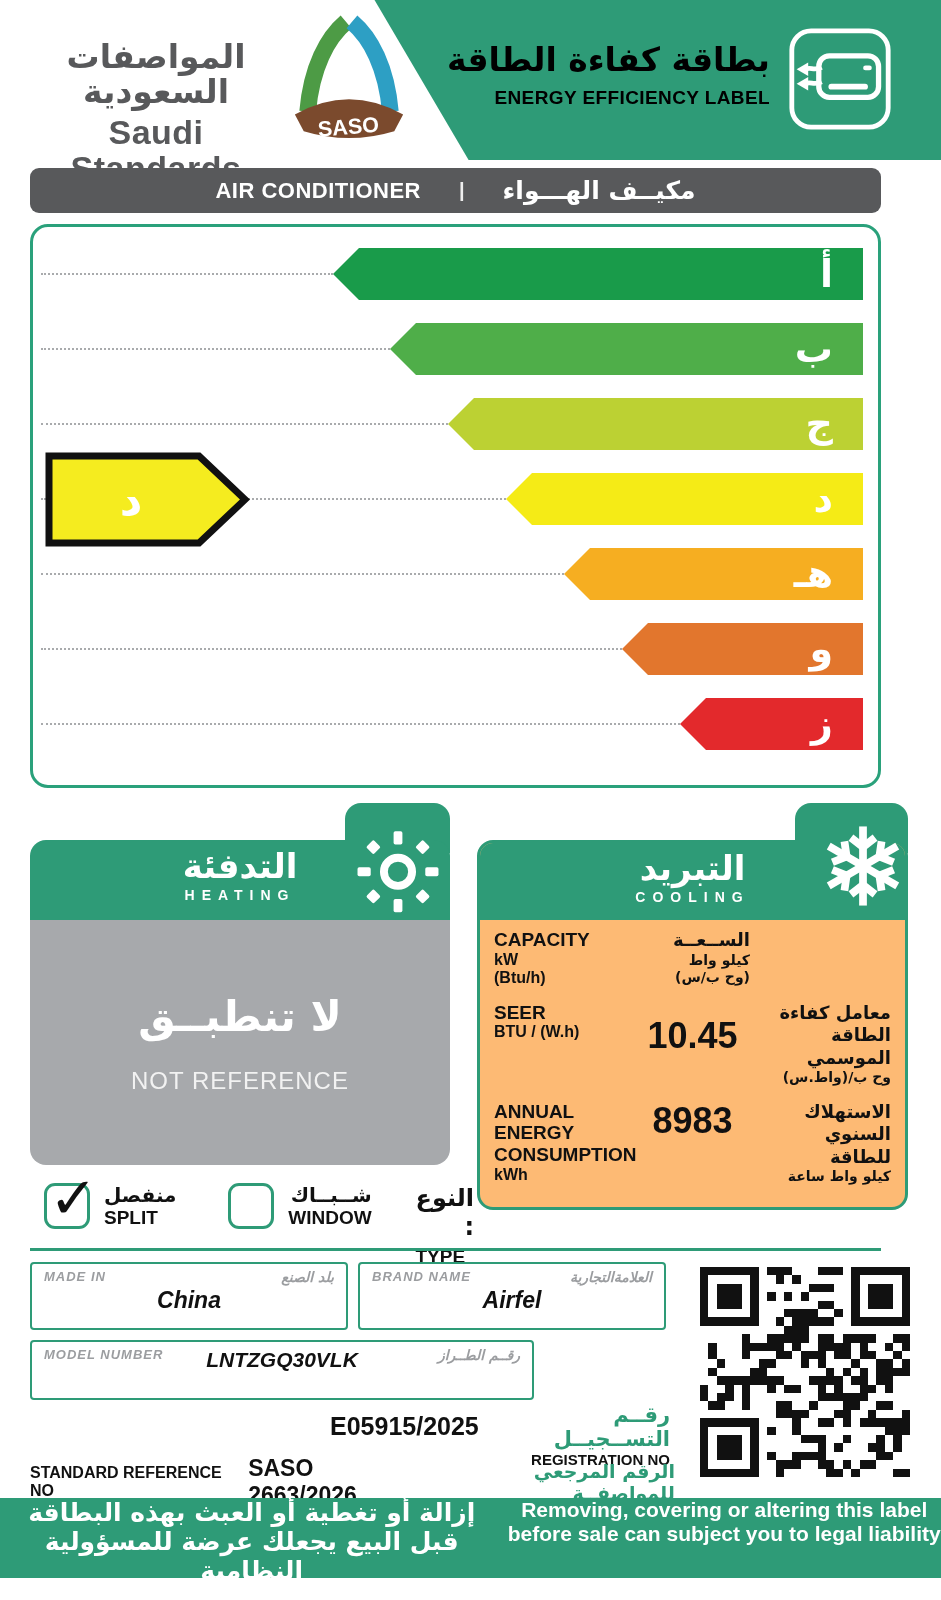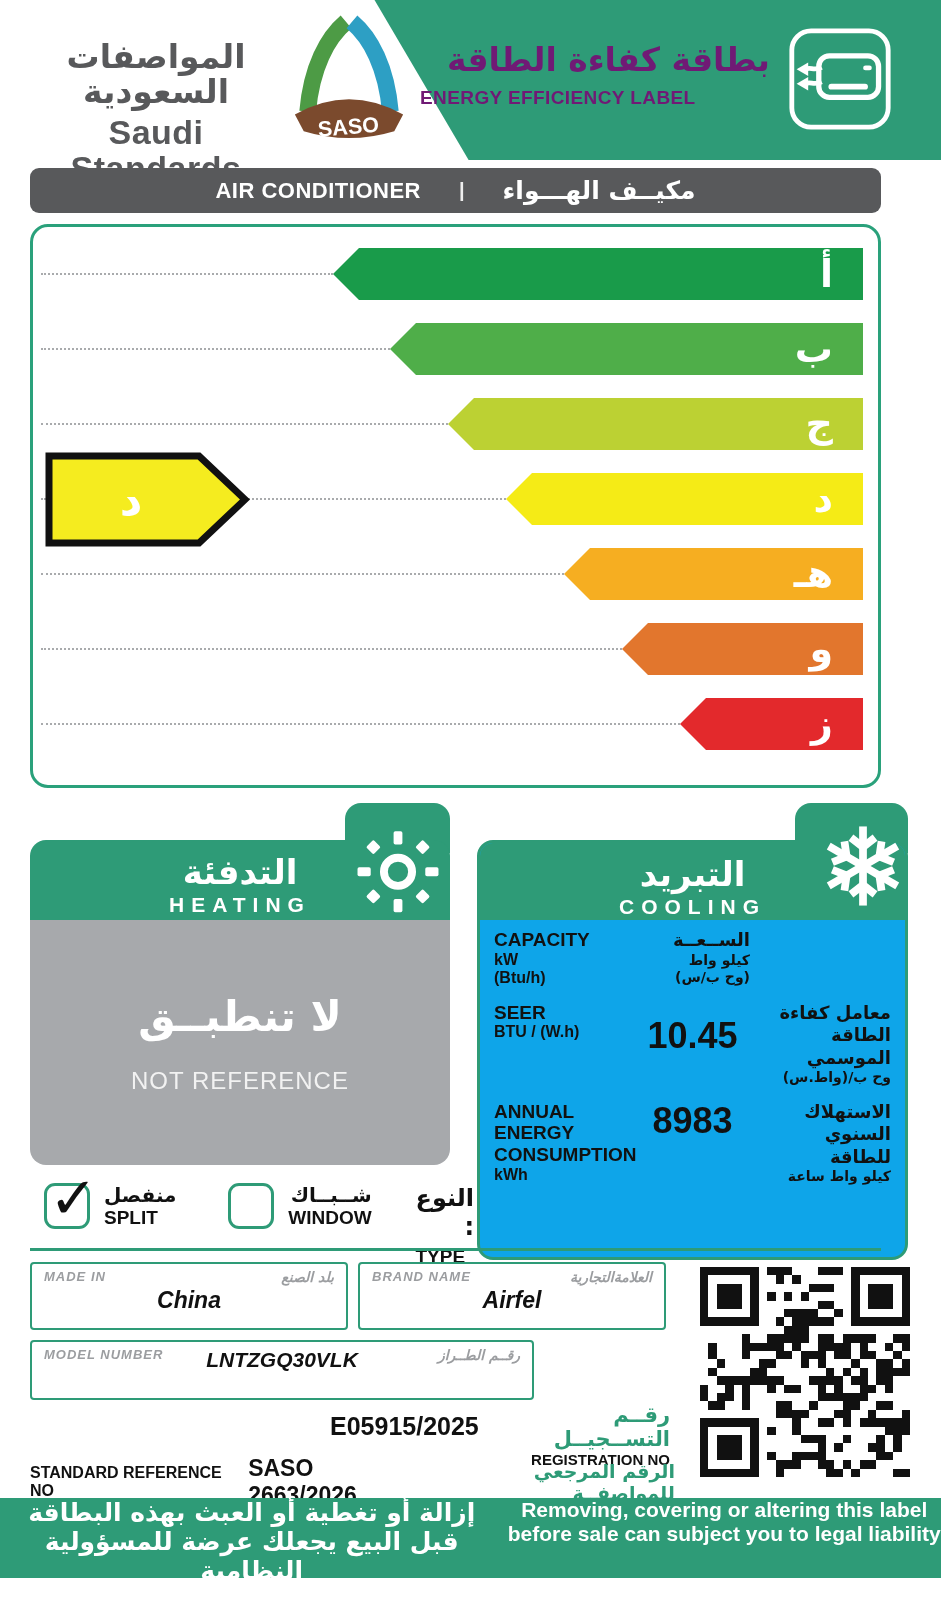--- a/index.html
+++ b/index.html
@@ -13,21 +13,21 @@
   
   .header{position:absolute;left:0;top:0;width:941px;height:160px;background:#fff;}
   .header-green{
     position:absolute;left:0;top:0;width:941px;height:160px;background:var(--green,#2E9B77);
     clip-path:polygon(39.8% 0,100% 0,100% 100%,49.8% 100%);
   }
   .org-block{position:absolute;left:22px;top:40px;width:268px;text-align:center;color:#58595B;line-height:1.05;}
   .org-ar{font-size:33px;font-weight:bold;}
   .org-en{font-size:34px;font-weight:600;letter-spacing:.5px;margin-top:6px;}
   .saso-logo{position:absolute;left:288px;top:10px;width:122px;height:140px;}
-  .title-block{position:absolute;left:420px;top:42px;width:350px;color:#701a75;line-height:1.1;}
+  .title-block{position:absolute;left:420px;top:42px;width:350px;text-align:right;color:#000000;line-height:1.1;}
   .title-ar{font-size:33px;font-weight:bold;}
   .title-en{font-size:19px;font-weight:bold;letter-spacing:.4px;margin-top:10px;}
   .ac-icon{position:absolute;left:787px;top:26px;width:106px;height:106px;}
   
   .product-bar{
     position:absolute;left:30px;top:168px;width:851px;height:45px;background:#58595B;border-radius:9px;
     display:flex;align-items:center;justify-content:center;gap:38px;color:#fff;
   }
   .product-en{font-size:22px;font-weight:bold;letter-spacing:.5px;}
   .product-sep{font-size:20px;font-weight:bold;opacity:.9;}
@@ -47,26 +47,26 @@
   .g-letter{color:#fff;font-size:38px;font-weight:bold;padding-right:30px;line-height:52px;}
   .indicator{position:absolute;left:12px;top:225px;width:205px;height:95px;}
   
   .tab{position:absolute;width:105px;height:50px;background:var(--green,#2E9B77);border-radius:16px 16px 0 0;}
   .tab-heating{left:345px;top:803px;}
   .tab-cooling{left:795px;top:803px;width:113px;}
   .sun-icon{position:absolute;left:354px;top:826px;width:88px;height:88px;z-index:3;}
   .snow-icon{position:absolute;left:820px;top:823px;width:86px;height:86px;z-index:3;}
   .secbox{position:absolute;border-radius:16px;overflow:hidden;}
   .heating-box{left:30px;top:840px;width:420px;height:325px;}
-  .cooling-box{left:477px;top:840px;width:431px;height:420px;border:3px solid var(--green,#2E9B77);background:#0ea5e9;}
-  .sec-head{background:var(--green,#2E9B77);color:#fff;text-align:center;padding-top:14px;}
+  .cooling-box{left:477px;top:840px;width:431px;height:370px;border:3px solid var(--green,#2E9B77);background:#fdba74;}
+  .sec-head{background:var(--green,#2E9B77);color:#fff;text-align:center;padding-top:8px;}
   .heating-box .sec-head{height:80px;}
   .cooling-box .sec-head{height:78px;margin:-1px;}
   .sec-title-ar{font-size:34px;font-weight:bold;line-height:1.1;}
-  .sec-title-en{font-size:21px;font-weight:bold;letter-spacing:7px;margin-top:2px;}
+  .sec-title-en{font-size:14px;font-weight:bold;letter-spacing:7px;margin-top:2px;}
   .heating-body{height:245px;background:#A7A9AC;color:#fff;text-align:center;}
   .na-ar{font-size:42px;font-weight:bold;padding-top:72px;}
   .na-en{font-size:24px;letter-spacing:1px;margin-top:26px;color:#f2f2f2;}
   .cool-body{padding:10px 14px 8px 14px;}
   .cool-row{display:flex;align-items:flex-start;margin-bottom:14px;}
   .cr-en{width:128px;text-align:left;font-weight:bold;line-height:1.15;}
   .cr-en .l1{font-size:19px;}
   .cr-en .l2,.cr-en .l3{font-size:16px;}
   .cr-val{flex:1;text-align:center;font-weight:bold;font-size:34px;line-height:1.1;}
   .cr-val .big{font-size:36px;}

